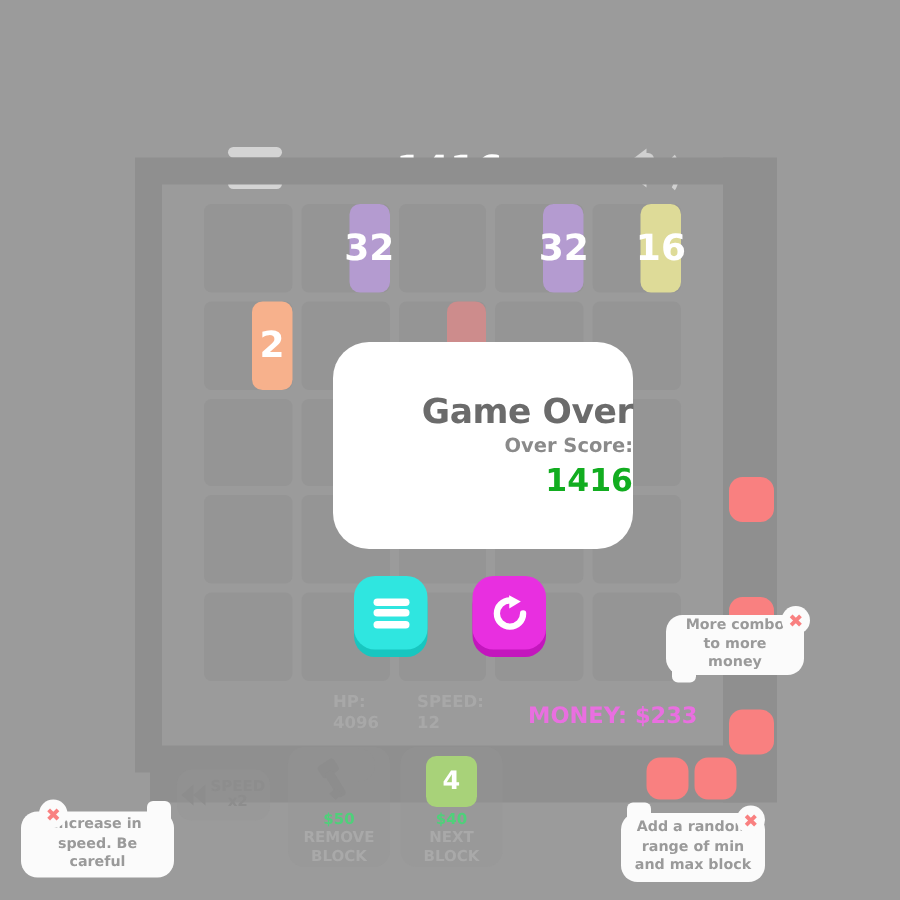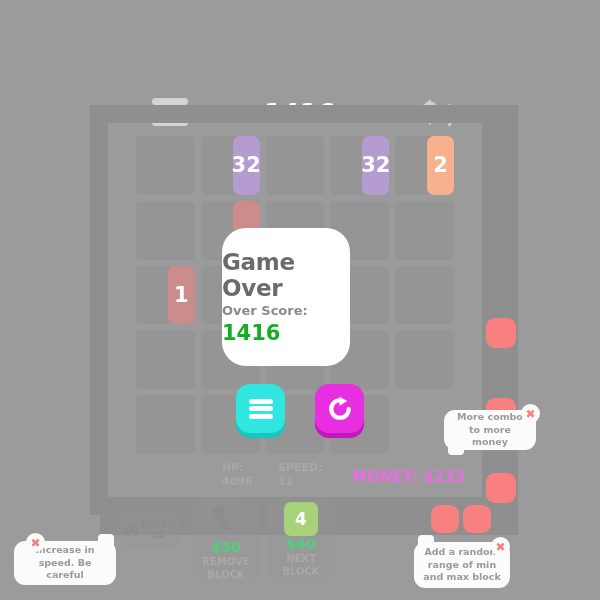--- a/index.html
+++ b/index.html
@@ -31,29 +31,29 @@
   .track-right{position:absolute;left:482px;top:105px;width:36px;height:430px;background:#8f8f8f;}
   .track-bottom{position:absolute;left:100px;top:499px;width:400px;height:36px;background:#8f8f8f;}
   .track-left-stub{position:absolute;left:100px;top:499px;width:150px;height:22px;background:#8f8f8f;border-radius:0 11px 11px 0;}
 
   
   .grid{position:absolute;left:136px;top:136px;width:318px;height:318px;
     display:grid;grid-template-columns:repeat(5,1fr);grid-template-rows:repeat(5,1fr);gap:6px;}
   .cell{background:#959595;border-radius:5px;position:relative;}
   .tile{position:absolute;inset:0;border-radius:7px;
     display:flex;align-items:center;justify-content:center;
-    color:#ffffff;font-weight:bold;font-size:21px;margin-left:32px;}
+    color:#ffffff;font-weight:bold;font-size:24px;margin-left:32px;}
 
   
   .enemy{position:absolute;background:#f98080;border-radius:9px;}
 
   
-  .modal{position:absolute;left:222px;top:228px;width:128px;height:138px;
+  .modal{position:absolute;left:222px;top:228px;width:164px;height:138px;
     background:#ffffff;border-radius:24px;
-    display:flex;flex-direction:column;align-items:flex-start;justify-content:center;}
+    display:flex;flex-direction:column;align-items:flex-end;justify-content:center;padding-left:36px;}
   .modal-title{font-size:23px;font-weight:bold;color:#6b6b6b;letter-spacing:-0.3px;}
   .modal-sub{font-size:13px;font-weight:bold;color:#8a8a8a;margin-top:2px;}
   .modal-score{font-size:21px;font-weight:bold;color:#12ad20;margin-top:3px;}
 
   
   .act{position:absolute;width:49px;height:49px;border-radius:14px;
     display:flex;align-items:center;justify-content:center;}
   .act-menu{left:236px;top:384px;background:#2fe6e0;box-shadow:0 5px 0 #18c6c0;}
   .act-restart{left:315px;top:384px;background:#e82fe0;box-shadow:0 5px 0 #c316bd;}
   .act-menu .bars{width:24px;height:20px;display:flex;flex-direction:column;justify-content:space-between;}
@@ -70,21 +70,21 @@
   .pu{position:absolute;width:68px;height:80px;border-radius:11px;
     background:rgba(150,150,150,0.35);
     display:flex;flex-direction:column;align-items:center;}
   .pu-speed{position:absolute;left:118px;top:513px;width:62px;height:34px;border-radius:10px;
     background:rgba(150,150,150,0.35);display:flex;align-items:center;justify-content:center;gap:3px;}
   .pu-speed .arrows{display:flex;}
   .pu-speed .arrows b{display:block;width:0;height:0;border-top:7px solid transparent;
     border-bottom:7px solid transparent;border-right:8px solid #8d8d8d;}
   .pu-speed .lbl{font-size:10px;font-weight:bold;color:#8d8d8d;line-height:1.0;text-align:center;}
   .pu-icon{height:42px;display:flex;align-items:center;justify-content:center;margin-top:3px;}
-  .pu-price{font-size:14px;font-weight:bold;color:#4fd07a;}
+  .pu-price{font-size:10px;font-weight:bold;color:#4fd07a;}
   .pu-name{font-size:10px;font-weight:bold;color:#a9a9a9;text-align:center;line-height:1.25;margin-top:1px;}
   .tile-next{width:34px;height:34px;border-radius:7px;background:#a8d279;
     display:flex;align-items:center;justify-content:center;color:#fff;font-weight:bold;font-size:17px;}
 
   
   .tip{position:absolute;background:#fbfbfb;border-radius:11px;
     display:flex;align-items:center;justify-content:center;text-align:center;
     font-size:9.5px;font-weight:bold;color:#9a9a9a;line-height:1.3;padding:4px 6px;box-sizing:border-box;}
   .tip-x{position:absolute;width:19px;height:19px;border-radius:50%;background:#fbfbfb;
     display:flex;align-items:center;justify-content:center;color:#f98080;font-size:12px;font-weight:bold;}
@@ -127,20 +127,23 @@
   <div class="track-left-stub"></div>
 
   <div class="grid" id="grid">
       <div class="cell"></div>
       <div class="cell">
         <div class="tile" style="background: rgb(180, 155, 208);">32</div>
       </div>
       <div class="cell"></div>
       <div class="cell">
         <div class="tile" style="background: rgb(180, 155, 208);">32</div>
+      </div>
+      <div class="cell">
+        <div class="tile" style="background: rgb(222, 219, 152);">16</div>
       </div>
       <div class="cell">
         <div class="tile" style="background: rgb(247, 177, 140);">2</div>
       </div>
       <div class="cell"></div>
       <div class="cell">
         <div class="tile" style="background: rgb(205, 140, 140);"></div>
       </div>
       <div class="cell"></div>
       <div class="cell"></div>

